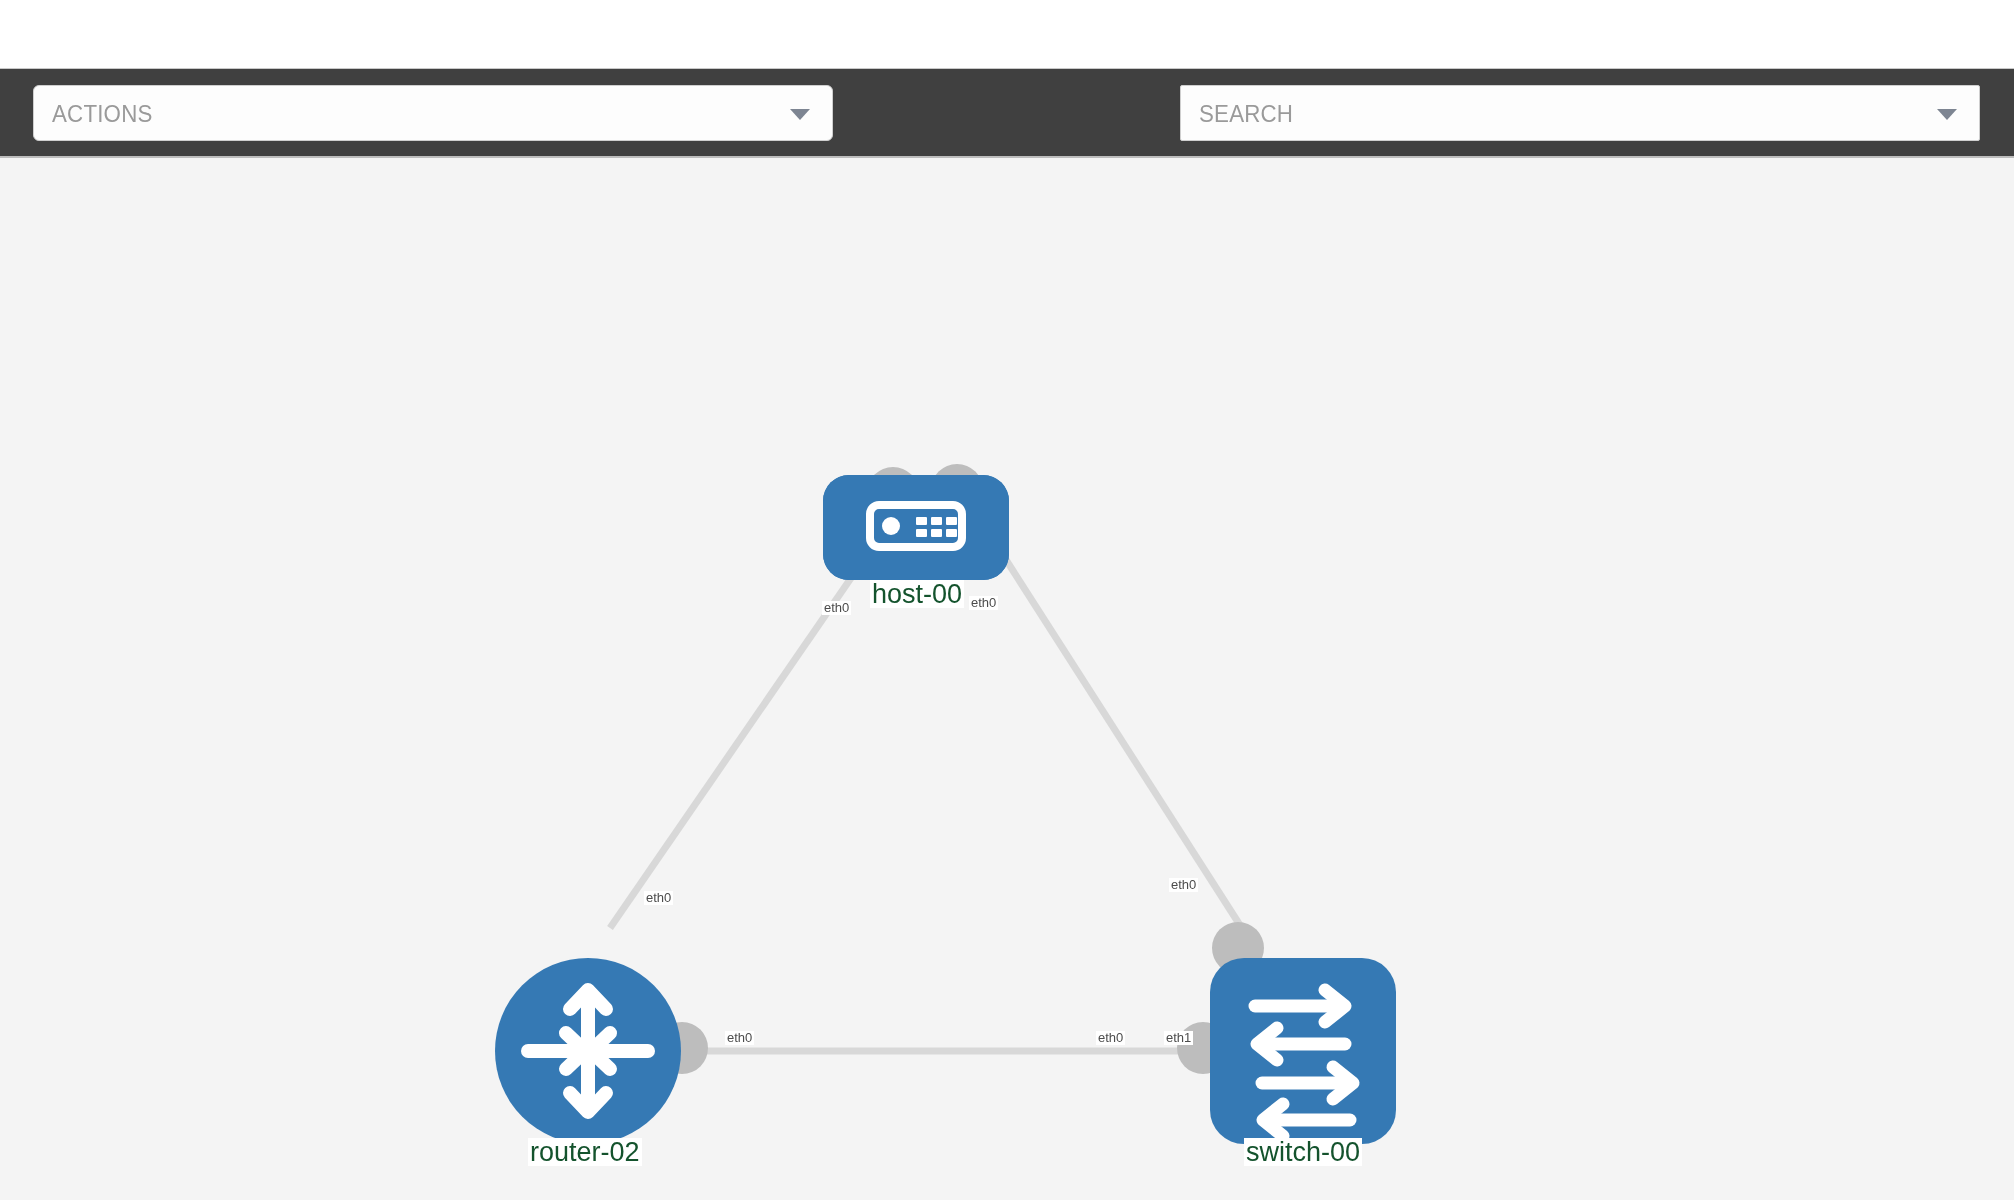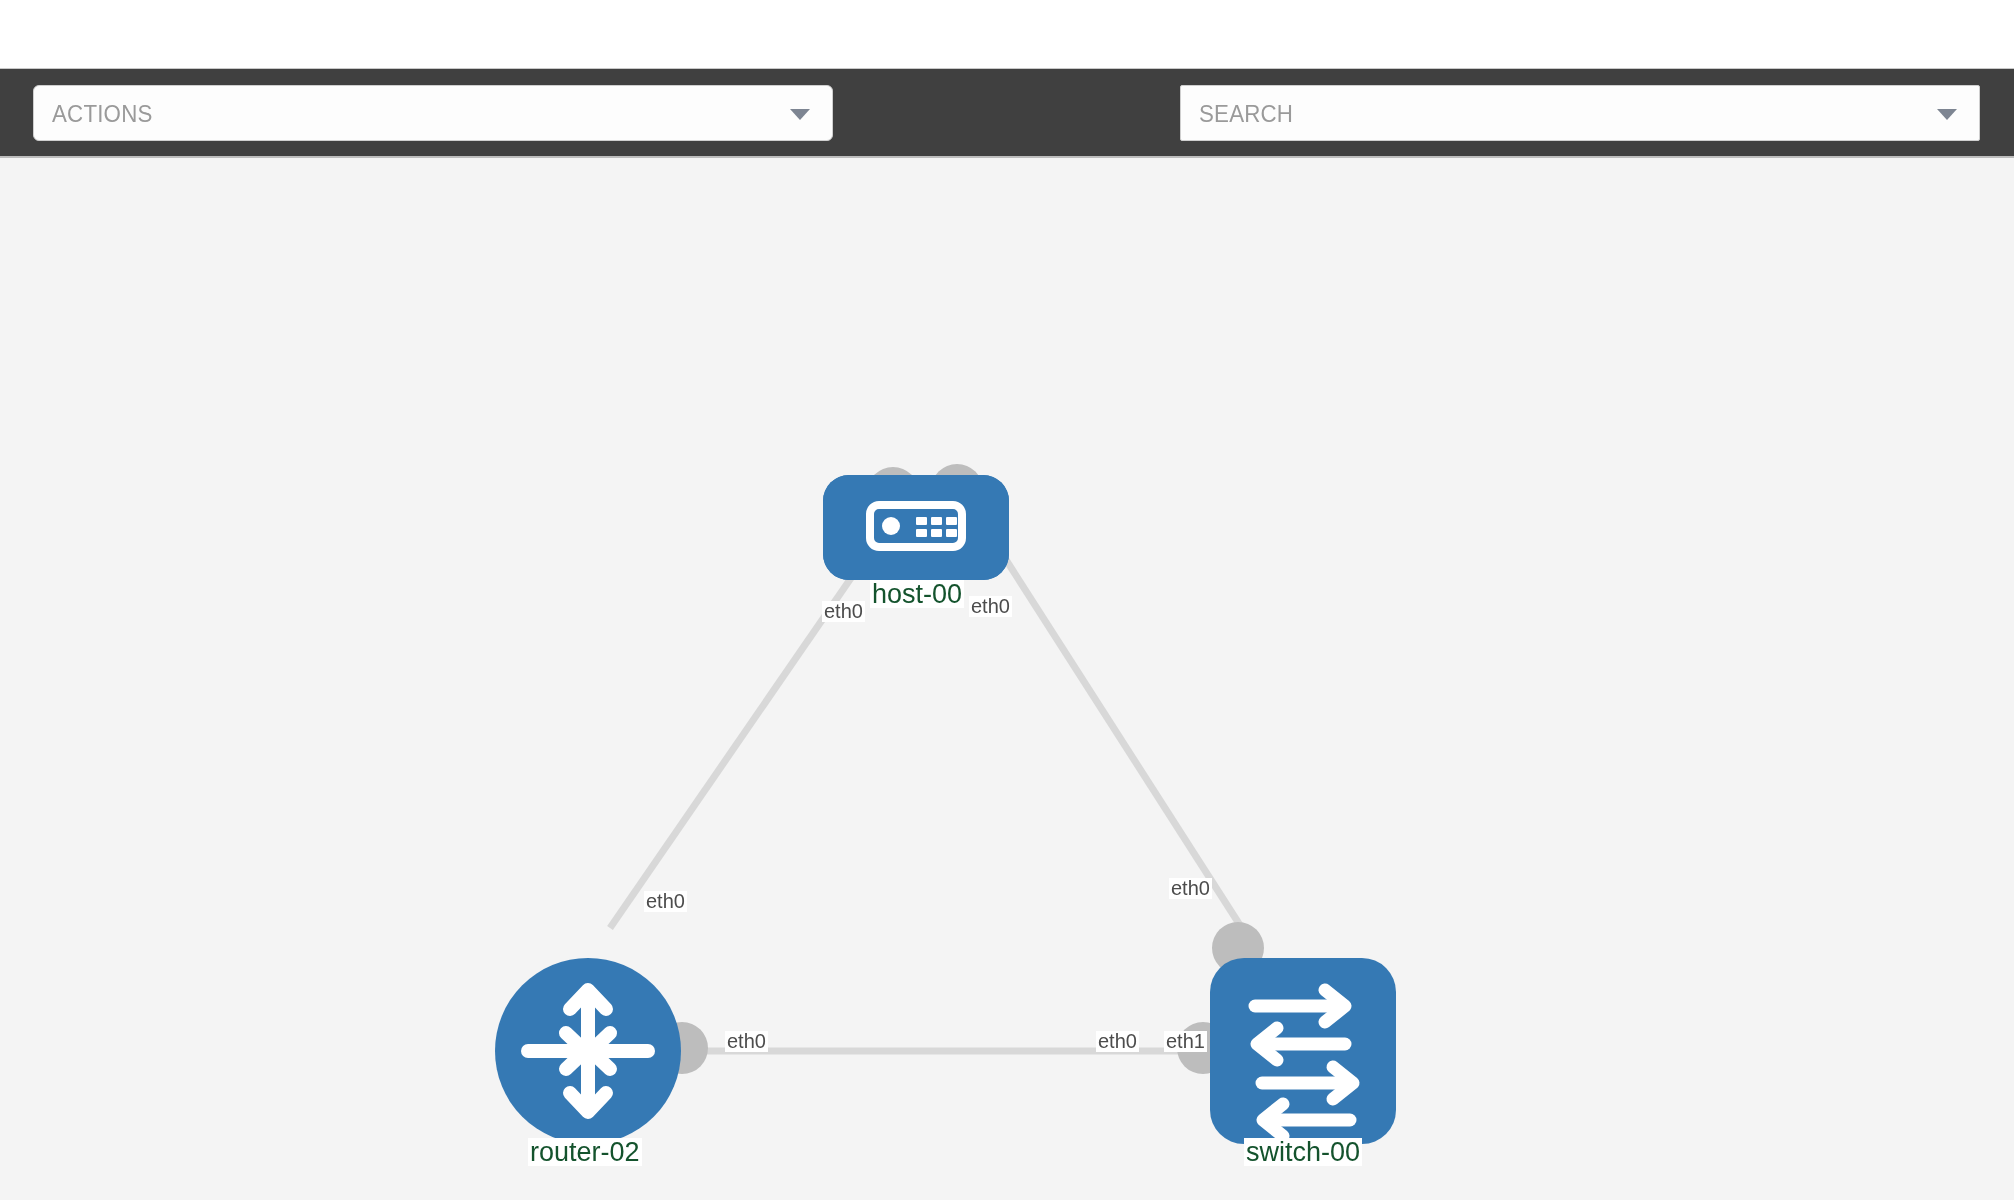--- a/index.html
+++ b/index.html
@@ -152,21 +152,21 @@
     position: absolute;
     font-size: 27px;
     color: #14532d;
     background: #ffffff;
     white-space: nowrap;
     padding: 0 2px;
     line-height: 1.05;
   }
   .iface-label {
     position: absolute;
-    font-size: 20px;
+    font-size: 13px;
     color: #4c4c4c;
     background: #ffffff;
     white-space: nowrap;
     padding: 0 2px;
     line-height: 1.05;
   }
 </style>
 </head>
 <body>
 

